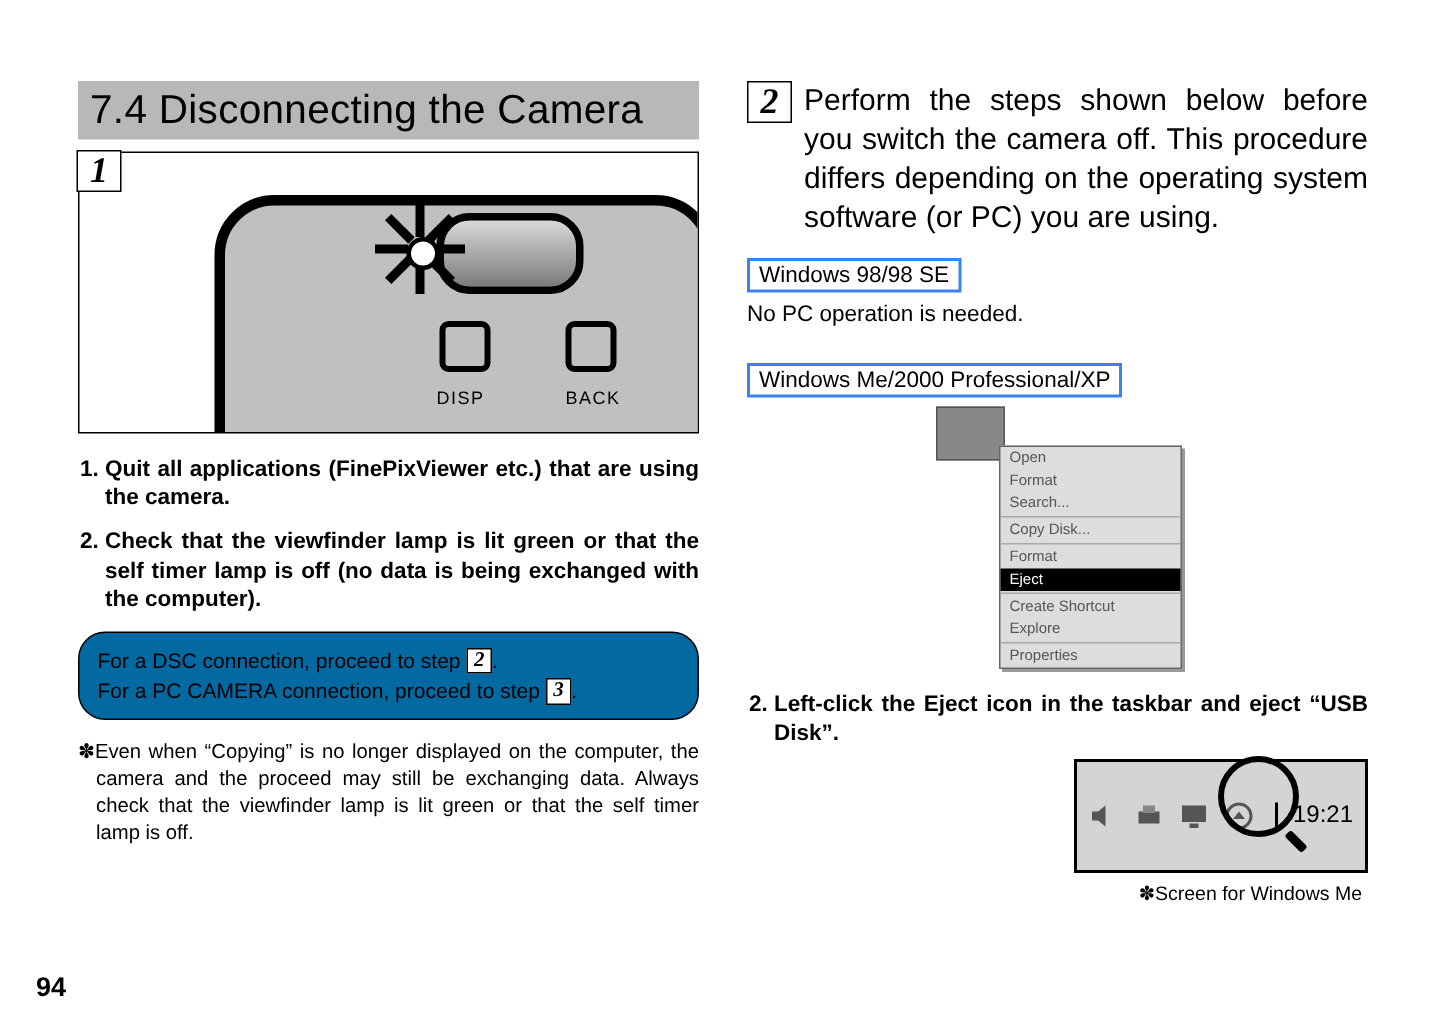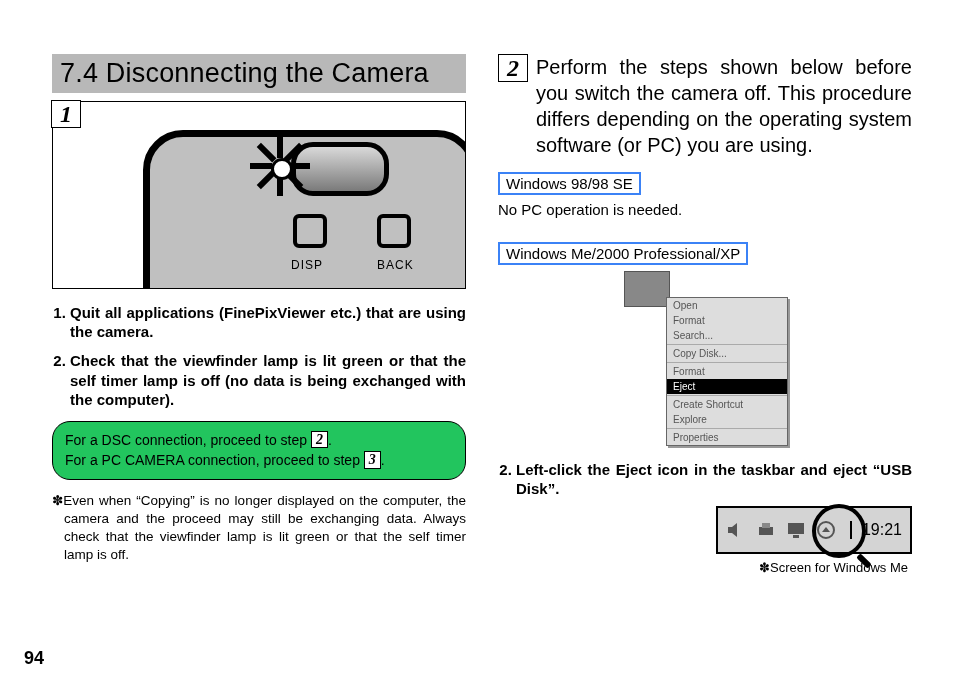--- a/index.html
+++ b/index.html
@@ -25,40 +25,40 @@
   .disp-lbl{position:absolute;font-family:Arial,sans-serif;font-size:12px;letter-spacing:1px;}
   .disp-a{left:238px;top:156px;}
   .disp-b{left:324px;top:156px;}
   
   .burst{position:absolute;left:196px;top:34px;width:60px;height:60px;}
   .burst .center{position:absolute;left:22px;top:22px;width:16px;height:16px;border:3px solid #000;border-radius:50%;background:#fff;}
   .burst .ray{position:absolute;left:28px;top:0;width:6px;height:22px;background:#000;transform-origin:3px 30px;}
   
   ol.steps{font-weight:bold;font-size:15px;margin:8px 0 12px 0;padding-left:18px;text-align:justify;}
   ol.steps li{margin-bottom:10px;line-height:1.28;}
-  .info-box{border:1px solid #000;border-radius:18px;background:#22c55e;padding:8px 12px;font-size:14px;line-height:1.45;margin:6px 0 12px 0;}
+  .info-box{border:1px solid #000;border-radius:18px;background:#0369a1;padding:8px 12px;font-size:14px;line-height:1.45;margin:6px 0 12px 0;}
   .note{font-size:13.5px;line-height:1.35;text-align:justify;padding-left:12px;text-indent:-12px;}
   .note .ast{font-family:Arial;}
   
   .step2row{display:flex;gap:8px;align-items:flex-start;}
   .step2text{font-size:20px;line-height:1.3;text-align:justify;}
   .os-tag{display:inline-block;border:2px solid #3b82f6;padding:1px 6px;font-size:15px;margin-top:14px;}
   .plain{font-size:15px;margin:6px 0 10px 0;}
   ol.steps2{font-weight:bold;font-size:15px;margin:6px 0 6px 0;padding-left:18px;text-align:justify;}
   ol.steps2 li{margin-bottom:8px;line-height:1.28;}
   
   .menu-shot{width:170px;margin:6px auto 14px auto;position:relative;}
   .menu-disk{width:44px;height:34px;background:#888;border:1px solid #555;margin-left:4px;}
   .menu-panel{border:1px solid #666;background:#ddd;box-shadow:2px 2px 0 #999;width:120px;margin-left:46px;margin-top:-10px;}
   .menu-item{font-size:10px;color:#555;padding:2px 6px;font-family:Arial;filter:blur(0.4px);}
   .menu-sep{border-top:1px solid #aaa;margin:1px 0;}
   .menu-item.sel{background:#000000;color:#fff;filter:none;}
   
   .tray-wrap{display:flex;justify-content:flex-end;margin-top:6px;margin-bottom:6px;}
-  .tray{border:2px solid #000;background:#d4d4d4;display:flex;align-items:center;height:44px;padding:0 8px;gap:10px;position:relative;}
+  .tray{border:2px solid #000;background:#d4d4d4;display:flex;align-items:center;height:44px;padding:14px 8px;gap:10px;position:relative;}
   .tray .ic{width:20px;height:20px;display:inline-block;}
   .tray .time{font-size:16px;font-family:Arial;border-left:2px solid #000;padding-left:10px;margin-left:4px;}
   .mag{position:absolute;width:46px;height:46px;border:4px solid #000;border-radius:50%;left:94px;top:-4px;}
   .mag::after{content:"";position:absolute;right:-10px;bottom:-10px;width:16px;height:6px;background:#000;transform:rotate(45deg);border-radius:2px;}
   .pgnum{position:absolute;left:24px;bottom:18px;font-weight:bold;font-size:18px;}
   .caption{font-size:13px;text-align:right;margin-right:4px;}
 </style>
 </head>
 <body>
 

